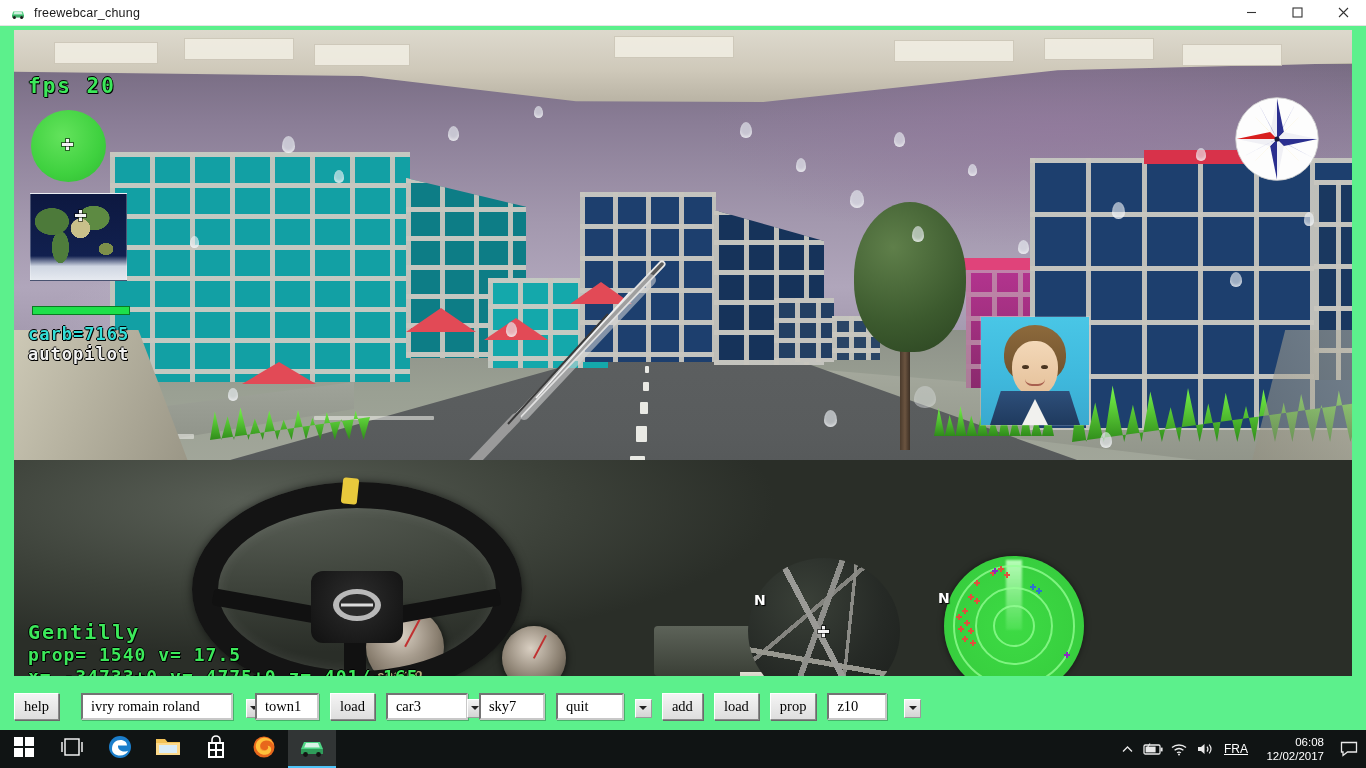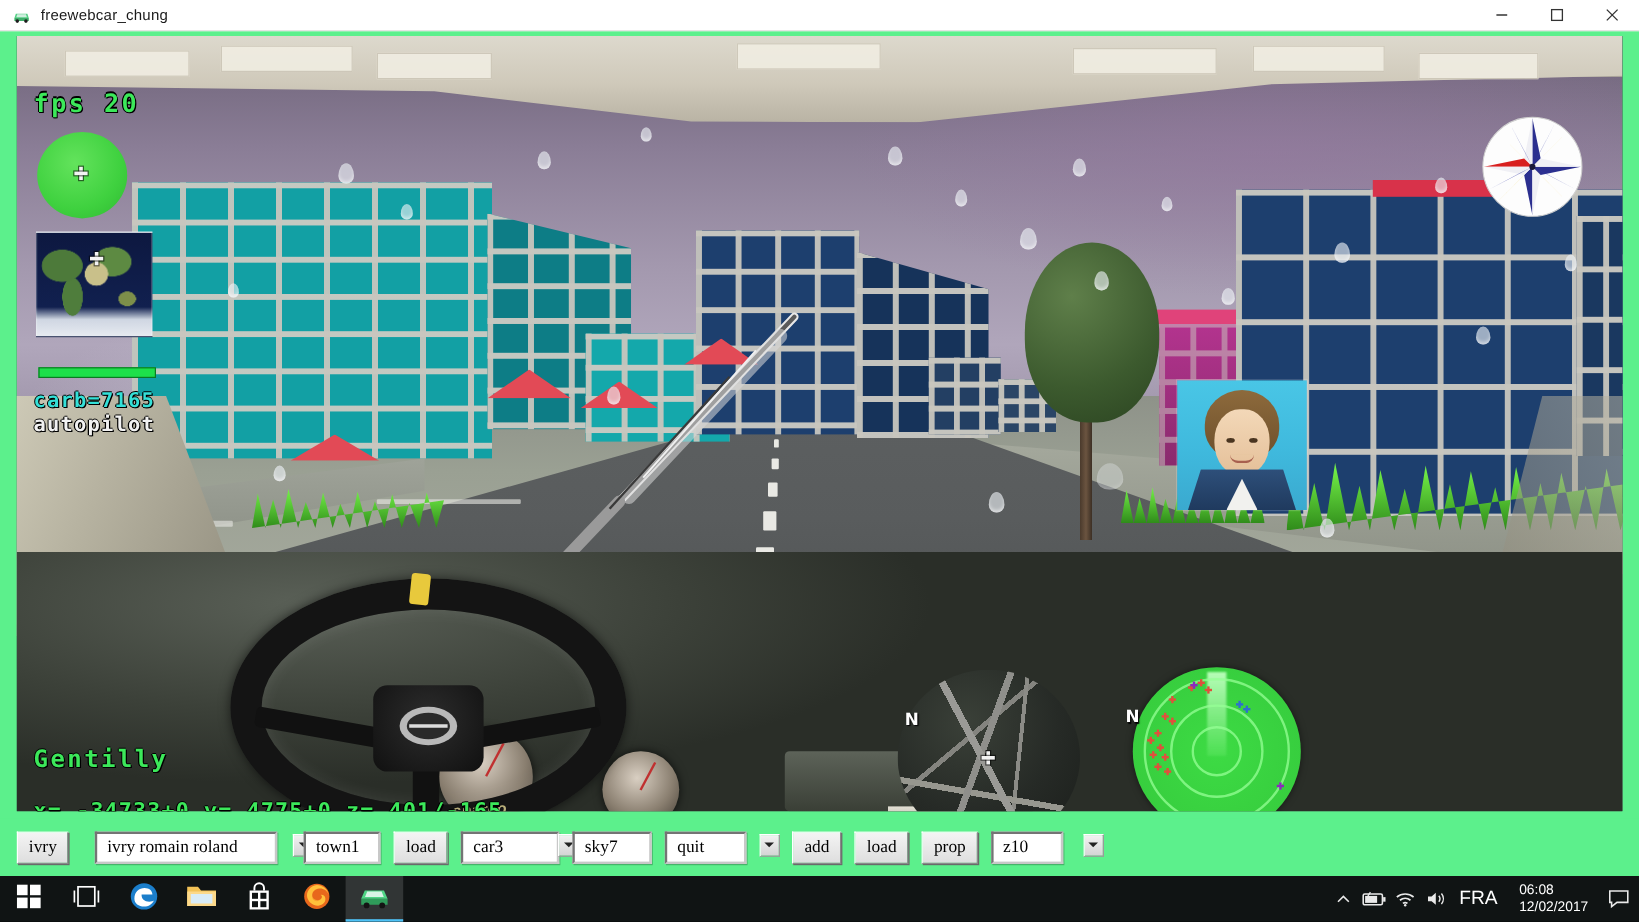--- a/index.html
+++ b/index.html
@@ -364,21 +364,21 @@
     font-size: 14.5px; color: #000;
     background: linear-gradient(180deg, #f4f4f4, #dedede);
     border: 1px solid #8a8a8a;
     border-top-color: #fff; border-left-color: #fff;
     box-shadow: 1px 1px 0 #6a6a6a;
     padding: 3px 9px 4px;
     height: 27px; line-height: 19px;
     cursor: pointer; white-space: nowrap;
   }
   .combo {
-    display: inline-flex; align-items: flex-start;
+    display: inline-flex; align-items: flex-end;
     background: #ffffff;
     border: 2px inset #c8c8c8;
     height: 27px; cursor: pointer;
     box-shadow: 1px 1px 0 rgba(0,0,0,.25);
     gap: 38px;
   }
   .combo .cval {
     font-family: "Liberation Serif", serif;
     font-size: 14.5px; color: #000;
     padding: 0 8px; line-height: 23px; white-space: nowrap;
@@ -419,24 +419,24 @@
   #tray {
     margin-left: auto; display: flex; align-items: center; height: 38px;
     color: #fff;
   }
   .tray-ico {
     width: 26px; height: 38px;
     display: flex; align-items: center; justify-content: center;
     color: #e9e9e9;
   }
   #tray-lang {
-    font-size: 16px; color: #fff; padding: 0 10px 0 6px;
+    font-size: 12px; color: #fff; padding: 0 10px 0 6px; text-decoration: underline;
   }
   #clock {
-    font-size: 11.5px; color: #fff; text-align: left;
+    font-size: 11.5px; color: #fff; text-align: right;
     line-height: 14px; padding: 0 8px; min-width: 74px;
   }
   #tray-action {
     width: 34px; height: 38px;
     display: flex; align-items: center; justify-content: center;
   }
 </style>
 </head>
 <body>
 
@@ -626,20 +626,21 @@
 
     <div id="world-map">
       <span class="xhair" style="left:44px; top:16px;"></span>
     </div>
 
     <div id="fuel-bar"></div>
     <div class="hud-text" id="carb">carb=7165</div>
     <div class="hud-text" id="autopilot">autopilot</div>
 
     <div class="hud-text" id="city">Gentilly</div>
+    <div class="hud-text" id="prop">prop= 1540  v= 17.5</div>
     <div class="hud-text" id="coords">x= -34733+0  y= 4775+0  z= 401/-165</div>
 
     <svg id="compass" viewBox="0 0 100 100">
       <circle cx="50" cy="50" r="48" fill="#fdfdfd" stroke="#cfcfcf"></circle>
       <g>
         <path d="M50 50 L50 3 L58 42z" fill="#2b2f8f"></path>
         <path d="M50 50 L50 3 L42 42z" fill="#f0f0f5"></path>
         <path d="M50 50 L50 97 L42 58z" fill="#2b2f8f"></path>
         <path d="M50 50 L50 97 L58 58z" fill="#f0f0f5"></path>
         <path d="M50 50 L97 50 L58 58z" fill="#2b2f8f"></path>
@@ -699,21 +700,21 @@
       <span class="blip" style="left:92px; top:32px; color:#2f6fd0;"></span>
 
       <span class="blip" style="left:120px; top:96px; color:#8a2bbf;"></span>
       <span class="blip" style="left:48px; top:12px; color:#8a2bbf;"></span>
     </div>
     <span class="map-n" style="left:924px; top:560px;">N</span>
 
   </div>
 
   <div id="toolbar">
-    <button class="btn">ivry</button>
+    <button class="btn">help</button>
     <span class="sp-md"></span>
 
     <div class="combo" style="width:152px;">
       <span class="cval">ivry romain roland</span>
       <span class="carrow" style="margin-left:auto;">
           <i></i>
         </span>
     </div>
     <span class="sp-md"></span>
 

